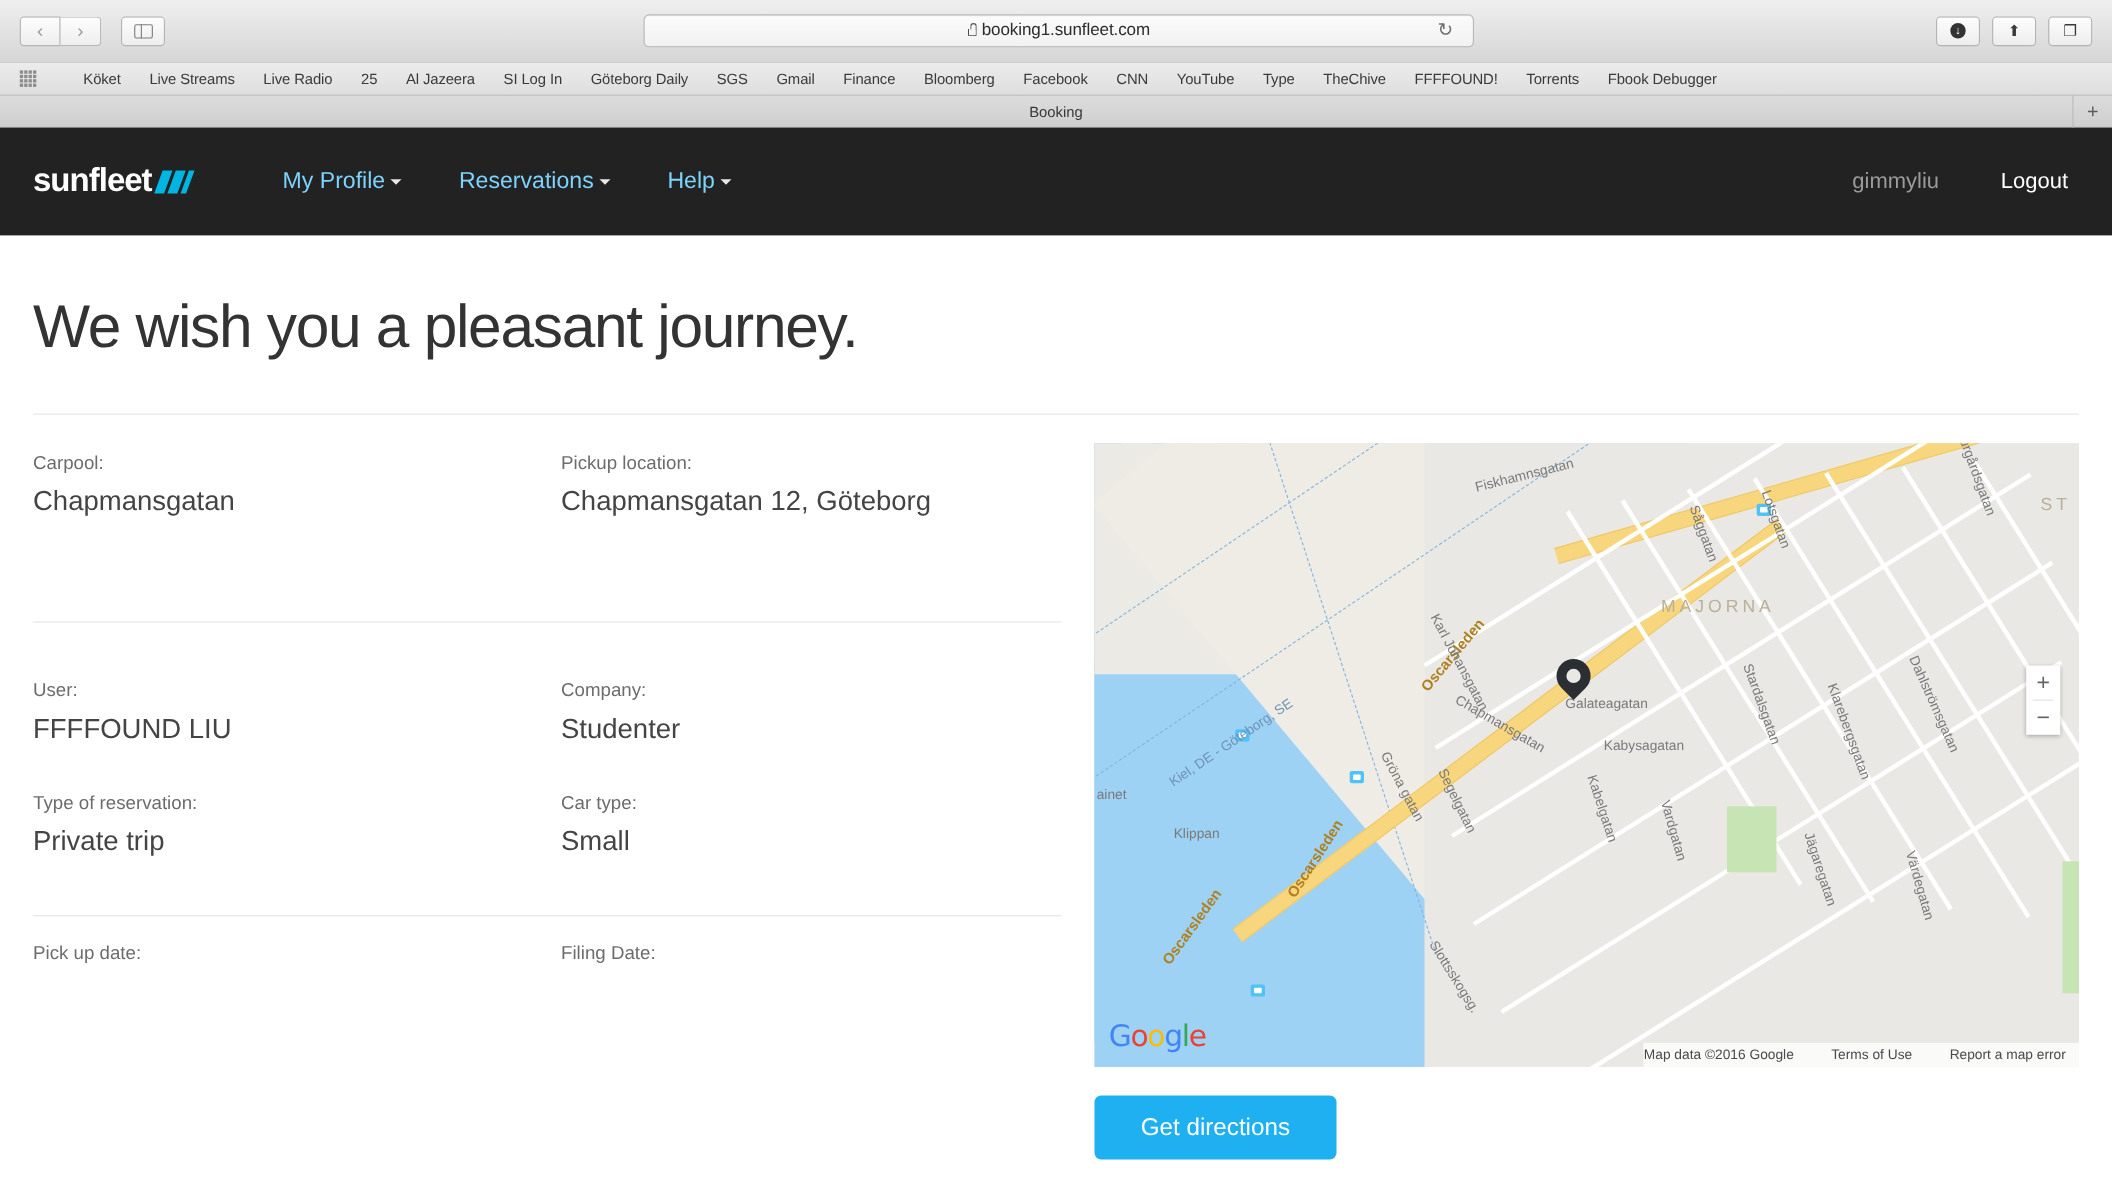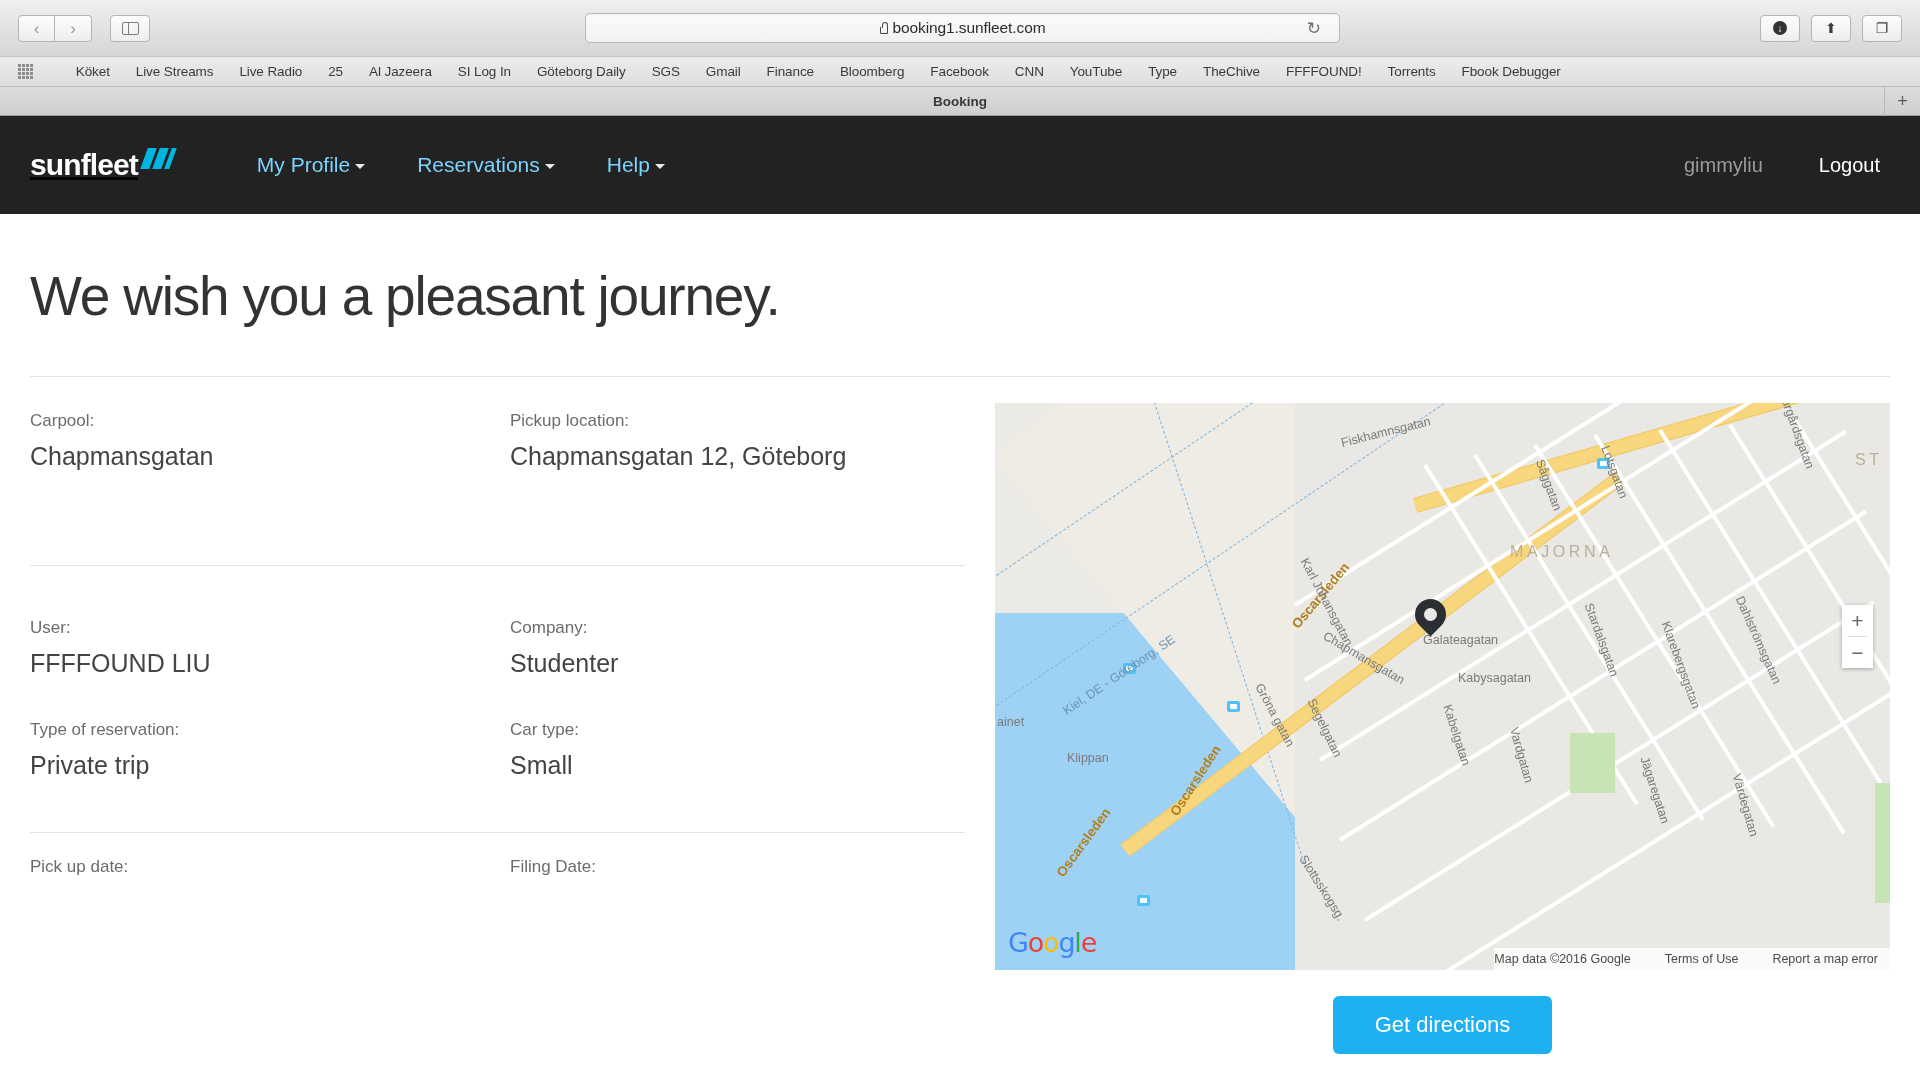--- a/index.html
+++ b/index.html
@@ -136,42 +136,41 @@
     background: linear-gradient(#dcdcdc, #cfcfcf);
     border-top: 1px solid #bdbdbd;
     display: flex; align-items: center;
     position: relative;
   }
   .tab {
     flex: 1;
     text-align: center;
     font-size: 13.5px;
     color: #383838;
-    font-weight: 700;
+    font-weight: 400;
   }
   .tab-add {
     position: absolute; right: 0; top: 0;
     width: 36px; height: 29px;
     border-left: 1px solid #b9b9b9;
     display: flex; align-items: center; justify-content: center;
     color: #5c5c5c; font-size: 18px;
   }
 
   
   .site-nav {
     height: 98px;
     background: #222222;
     display: flex;
     align-items: center;
     padding: 0 30px;
   }
   .logo {
-    display: flex; align-items: flex-start; gap: 6px;
+    display: flex; align-items: center; gap: 6px;
     margin-right: 58px;
-    text-decoration: underline;
   }
   .logo-text {
     color: #ffffff;
     font-size: 30px;
     font-weight: 700;
     letter-spacing: -0.9px;
   }
   .logo-slashes { display: flex; gap: 3px; }
   .logo-slashes i {
     display: block;
@@ -378,21 +377,21 @@
     height: 22px;
     display: flex; align-items: center; gap: 34px;
     padding-right: 12px;
     font-size: 12.5px;
     color: #4a4a4a;
     background: rgba(255,255,255,0.78);
     z-index: 40;
   }
 
   .directions-wrap {
-    display: flex; justify-content: center;
+    display: flex; 
     margin-top: 26px;
   }
   .btn-directions {
     background: #1eb0f0;
     color: #ffffff;
     border: none;
     border-radius: 6px;
     font-size: 22px;
     padding: 16px 42px;
     font-family: "Liberation Sans", sans-serif;

